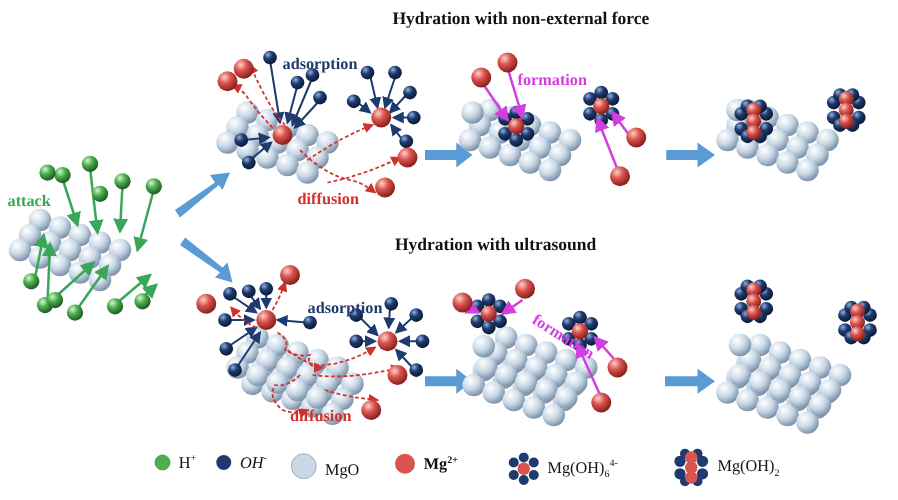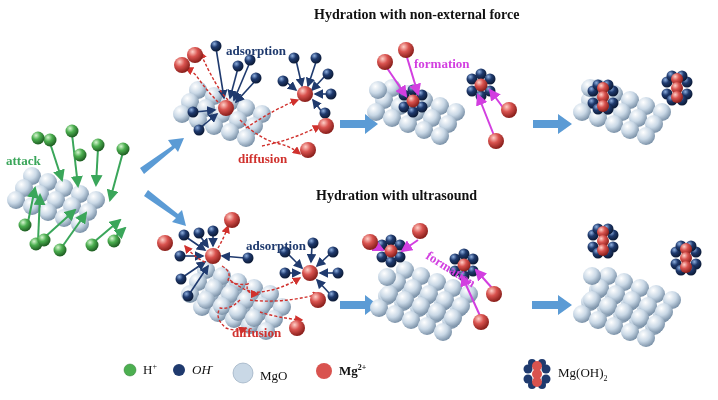--- a/index.html
+++ b/index.html
@@ -314,21 +314,33 @@
           <circle cx="11" cy="11" r="10" fill="#c9d8e6" stroke="#8aa0b5" stroke-width="0.6"></circle>
         </svg>
     <span class="leg-txt">MgO</span>
   </div>
   <div class="leg-item" style="left:315px;font-weight:bold;">
     <svg width="18" height="18">
           <circle cx="9" cy="9" r="8" fill="#d9534f"></circle>
         </svg>
     <span class="leg-txt"><span>Mg</span><sup>2+</sup></span>
   </div>
-  <div class="leg-item" style="left:522px;top:-4px;">
+  <div class="leg-item" style="left:406px;">
+    <svg width="26" height="26" viewBox="-13 -13 26 26">
+      <circle cx="-8" cy="-5" r="4" fill="#1f3a6e"></circle>
+          <circle cx="0" cy="-9" r="4" fill="#1f3a6e"></circle>
+          <circle cx="8" cy="-5" r="4" fill="#1f3a6e"></circle>
+      <circle cx="-8" cy="5" r="4" fill="#1f3a6e"></circle>
+          <circle cx="0" cy="9" r="4" fill="#1f3a6e"></circle>
+          <circle cx="8" cy="5" r="4" fill="#1f3a6e"></circle>
+      <circle r="5" fill="#d9534f"></circle>
+    </svg>
+    <span class="leg-txt"><span>Mg(OH)</span><sub>6</sub><sup>4-</sup></span>
+  </div>
+  <div class="leg-item" style="left:538px;top:-4px;">
     <svg width="30" height="32" viewBox="-15 -16 30 32">
       <circle cx="-9" cy="-5" r="4.5" fill="#1f3a6e"></circle>
           <circle cx="-9" cy="5" r="4.5" fill="#1f3a6e"></circle>
           <circle cx="9" cy="-5" r="4.5" fill="#1f3a6e"></circle>
           <circle cx="9" cy="5" r="4.5" fill="#1f3a6e"></circle>
       <circle cx="-5" cy="-11" r="4" fill="#1f3a6e"></circle>
           <circle cx="5" cy="-11" r="4" fill="#1f3a6e"></circle>
           <circle cx="-5" cy="11" r="4" fill="#1f3a6e"></circle>
           <circle cx="5" cy="11" r="4" fill="#1f3a6e"></circle>
       <circle cy="-8" r="5" fill="#d9534f"></circle>

